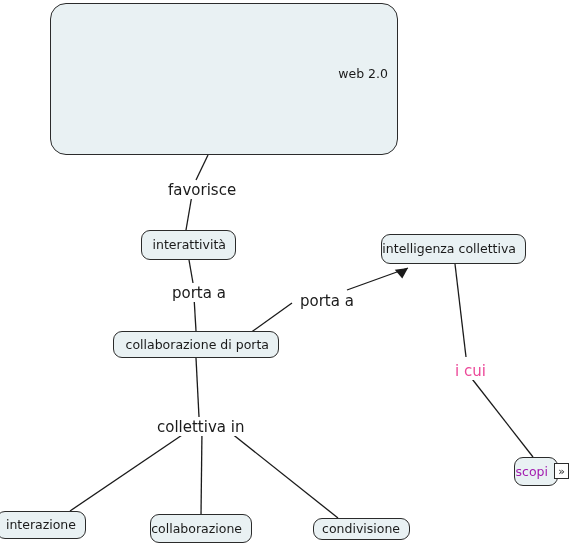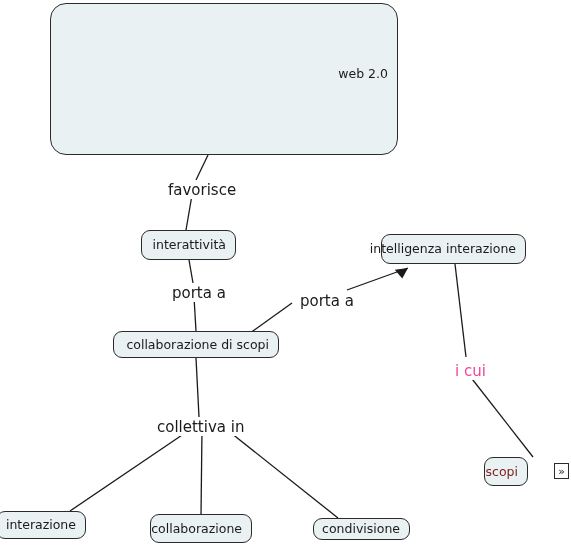--- a/index.html
+++ b/index.html
@@ -101,26 +101,26 @@
     </svg>
 
   <div id="nodes-host">
       <div class="node root" style="left: 50px; top: 3px; width: 348px; height: 152px; background: rgb(233, 241, 243); border-color: rgb(43, 43, 43); color: rgb(26, 26, 26);">
         <span class="node-label">web 2.0</span>
       </div>
       <div class="node" style="left: 141px; top: 230px; width: 95px; height: 30px; background: rgb(233, 241, 243); border-color: rgb(43, 43, 43); color: rgb(26, 26, 26);">
         <span class="node-label">interattività</span>
       </div>
       <div class="node" style="left: 381px; top: 234px; width: 145px; height: 30px; background: rgb(233, 241, 243); border-color: rgb(43, 43, 43); color: rgb(26, 26, 26);">
-        <span class="node-label">intelligenza interazione</span>
+        <span class="node-label">intelligenza collettiva</span>
       </div>
       <div class="node" style="left: 113px; top: 331px; width: 166px; height: 27px; background: rgb(233, 241, 243); border-color: rgb(43, 43, 43); color: rgb(26, 26, 26);">
-        <span class="node-label">collaborazione di scopi</span>
+        <span class="node-label">collaborazione di porta</span>
       </div>
-      <div class="node" style="left: 484px; top: 457px; width: 44px; height: 29px; background: rgb(233, 241, 243); border-color: rgb(43, 43, 43); color: #7f1d1d;">
+      <div class="node" style="left: 514px; top: 457px; width: 44px; height: 29px; background: rgb(233, 241, 243); border-color: rgb(43, 43, 43); color: #a21caf;">
         <span class="node-label">scopi</span>
       </div>
       <div class="node" style="left: -4px; top: 511px; width: 90px; height: 28px; background: rgb(233, 241, 243); border-color: rgb(43, 43, 43); color: rgb(26, 26, 26);">
         <span class="node-label">interazione</span>
       </div>
       <div class="node" style="left: 150px; top: 514px; width: 102px; height: 29px; background: rgb(233, 241, 243); border-color: rgb(43, 43, 43); color: rgb(26, 26, 26);">
         <span class="node-label">collaborazione</span>
       </div>
       <div class="node" style="left: 313px; top: 518px; width: 97px; height: 22px; background: rgb(233, 241, 243); border-color: rgb(43, 43, 43); color: rgb(26, 26, 26);">
         <span class="node-label">condivisione</span>

